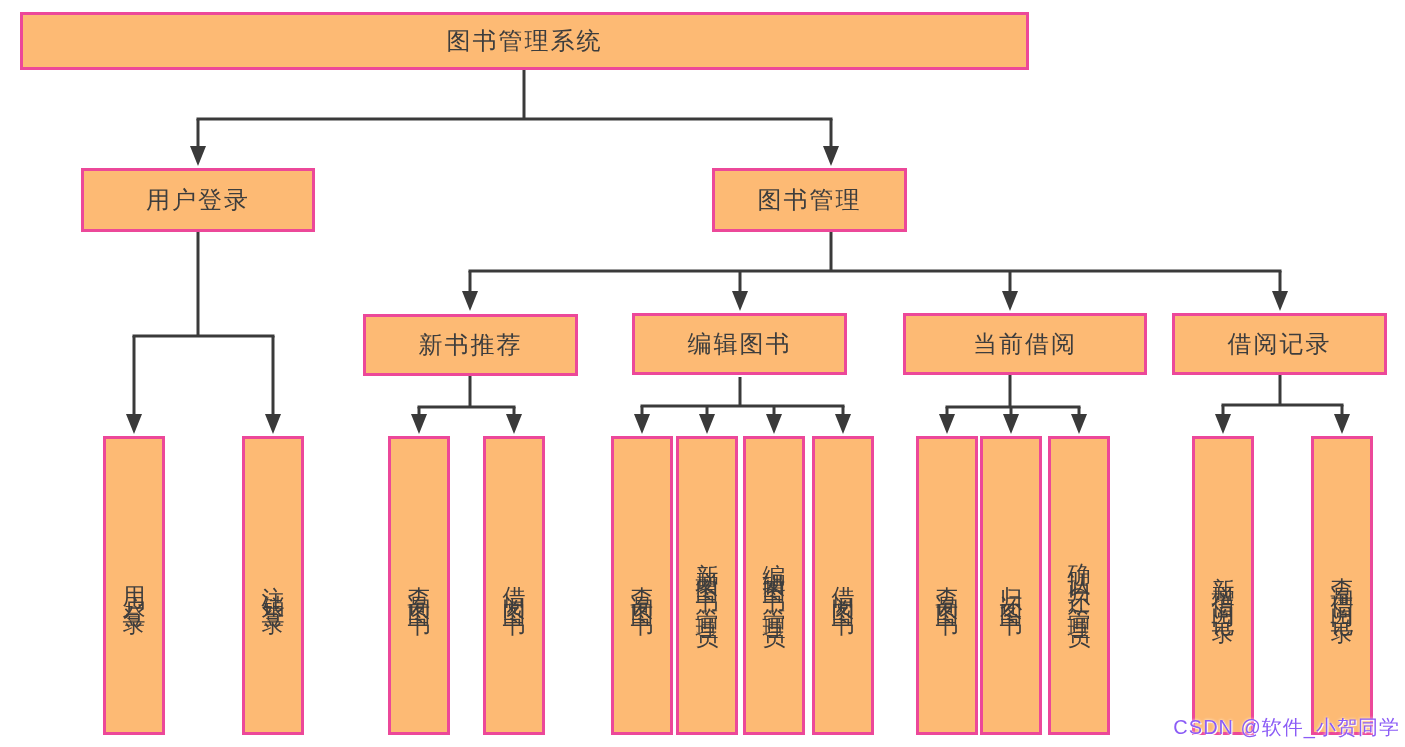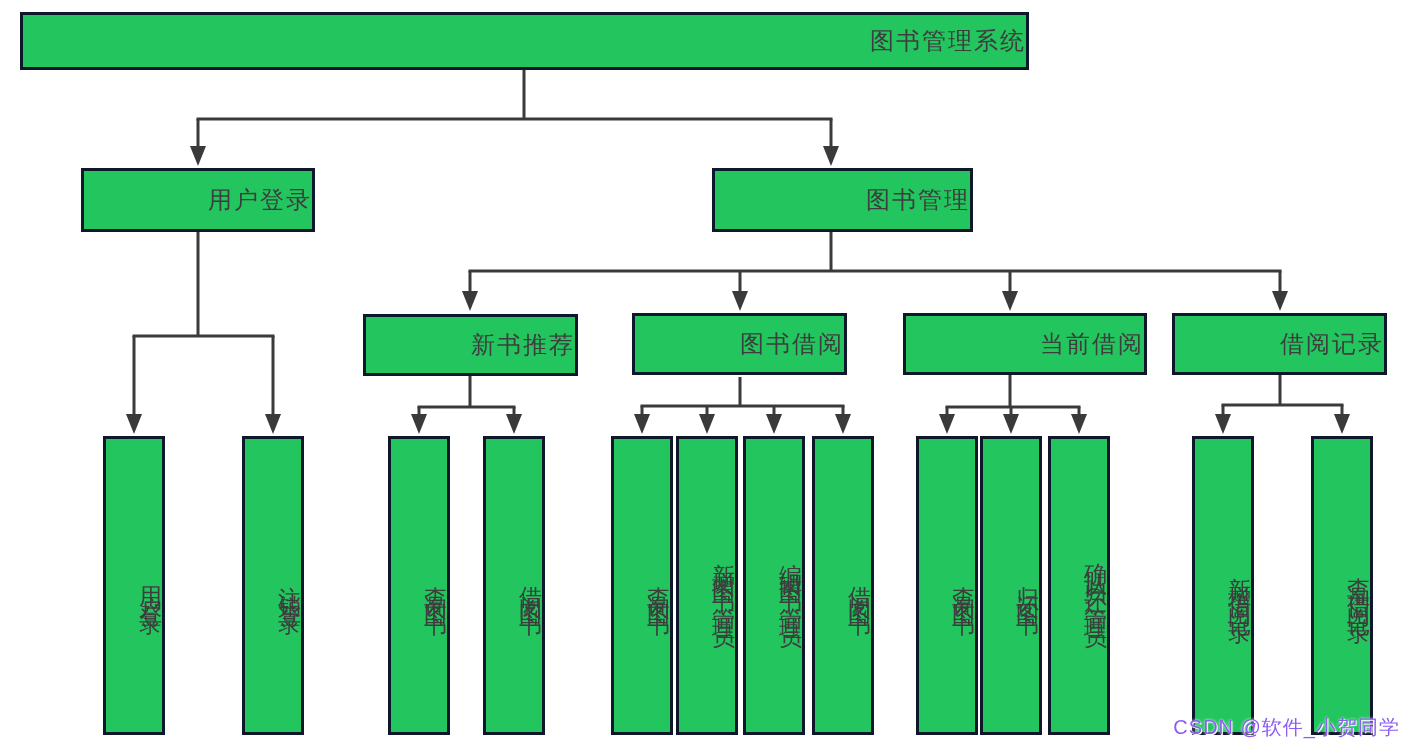--- a/index.html
+++ b/index.html
@@ -7,25 +7,25 @@
     position:relative;
     width:1405px;height:747px;
     background:#ffffff;
     font-family:"Liberation Sans","DejaVu Sans",sans-serif;
     overflow:hidden;
   }
   .wires{position:absolute;left:0;top:0;width:1405px;height:747px;}
   .node{
     position:absolute;
     box-sizing:border-box;
-    border:3px solid #0f172a;
-    background:#22c55e;
+    border:3px solid #ec4899;
+    background:#fdba74;
     display:flex;
     align-items:center;
-    justify-content:flex-end;
+    justify-content:center;
     color:#3d3d3d;
     font-size:24px;
     line-height:1;
     z-index:2;
   }
   .node .lbl{white-space:nowrap;letter-spacing:2px;}
   .leaf .lbl{
     writing-mode:vertical-rl;
     text-orientation:mixed;
     white-space:normal;
@@ -103,29 +103,29 @@
       <polygon points="1334,414 1350,414 1342,434" fill="#3a3a3a"></polygon>
     </svg>
 
   <div class="node" style="left:20px;top:12px;width:1009px;height:58px">
     <span class="lbl">图书管理系统</span>
   </div>
 
   <div class="node" style="left:81px;top:168px;width:234px;height:64px">
     <span class="lbl">用户登录</span>
   </div>
-  <div class="node" style="left:712px;top:168px;width:261px;height:64px">
+  <div class="node" style="left:712px;top:168px;width:195px;height:64px">
     <span class="lbl">图书管理</span>
   </div>
 
   <div class="node" style="left:363px;top:314px;width:215px;height:62px">
     <span class="lbl">新书推荐</span>
   </div>
   <div class="node" style="left:632px;top:313px;width:215px;height:62px">
-    <span class="lbl">图书借阅</span>
+    <span class="lbl">编辑图书</span>
   </div>
   <div class="node" style="left:903px;top:313px;width:244px;height:62px">
     <span class="lbl">当前借阅</span>
   </div>
   <div class="node" style="left:1172px;top:313px;width:215px;height:62px">
     <span class="lbl">借阅记录</span>
   </div>
 
   <div class="node leaf" style="left:103px;top:436px;width:62px;height:299px">
     <span class="lbl">用户登录</span>

